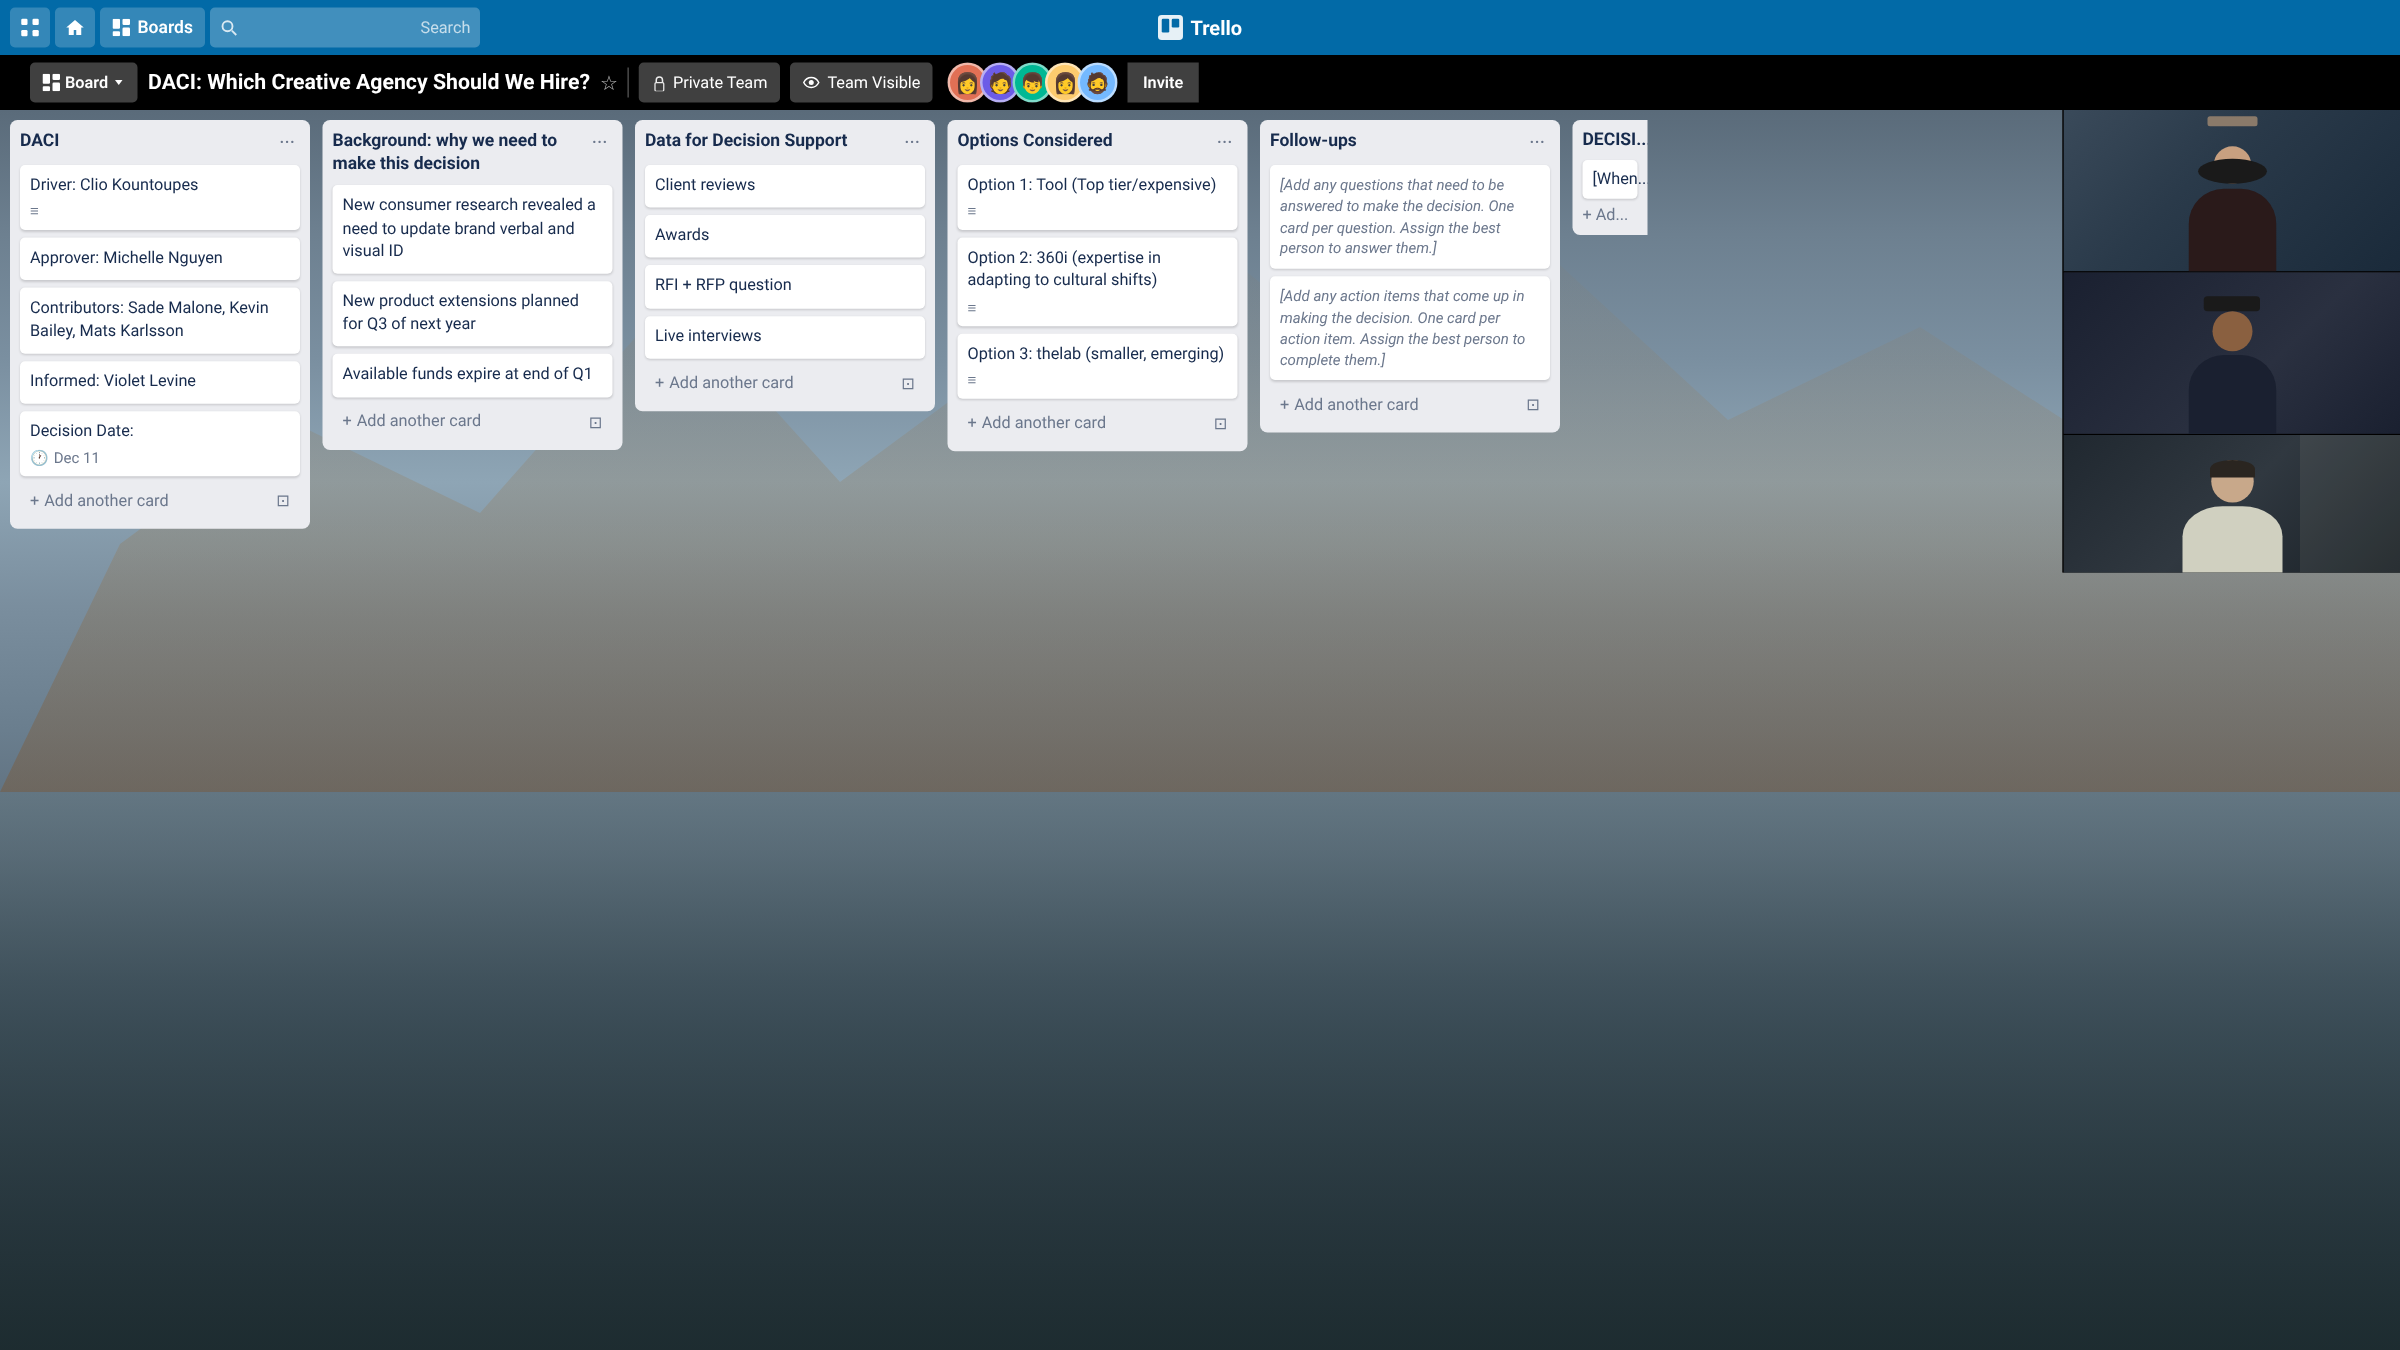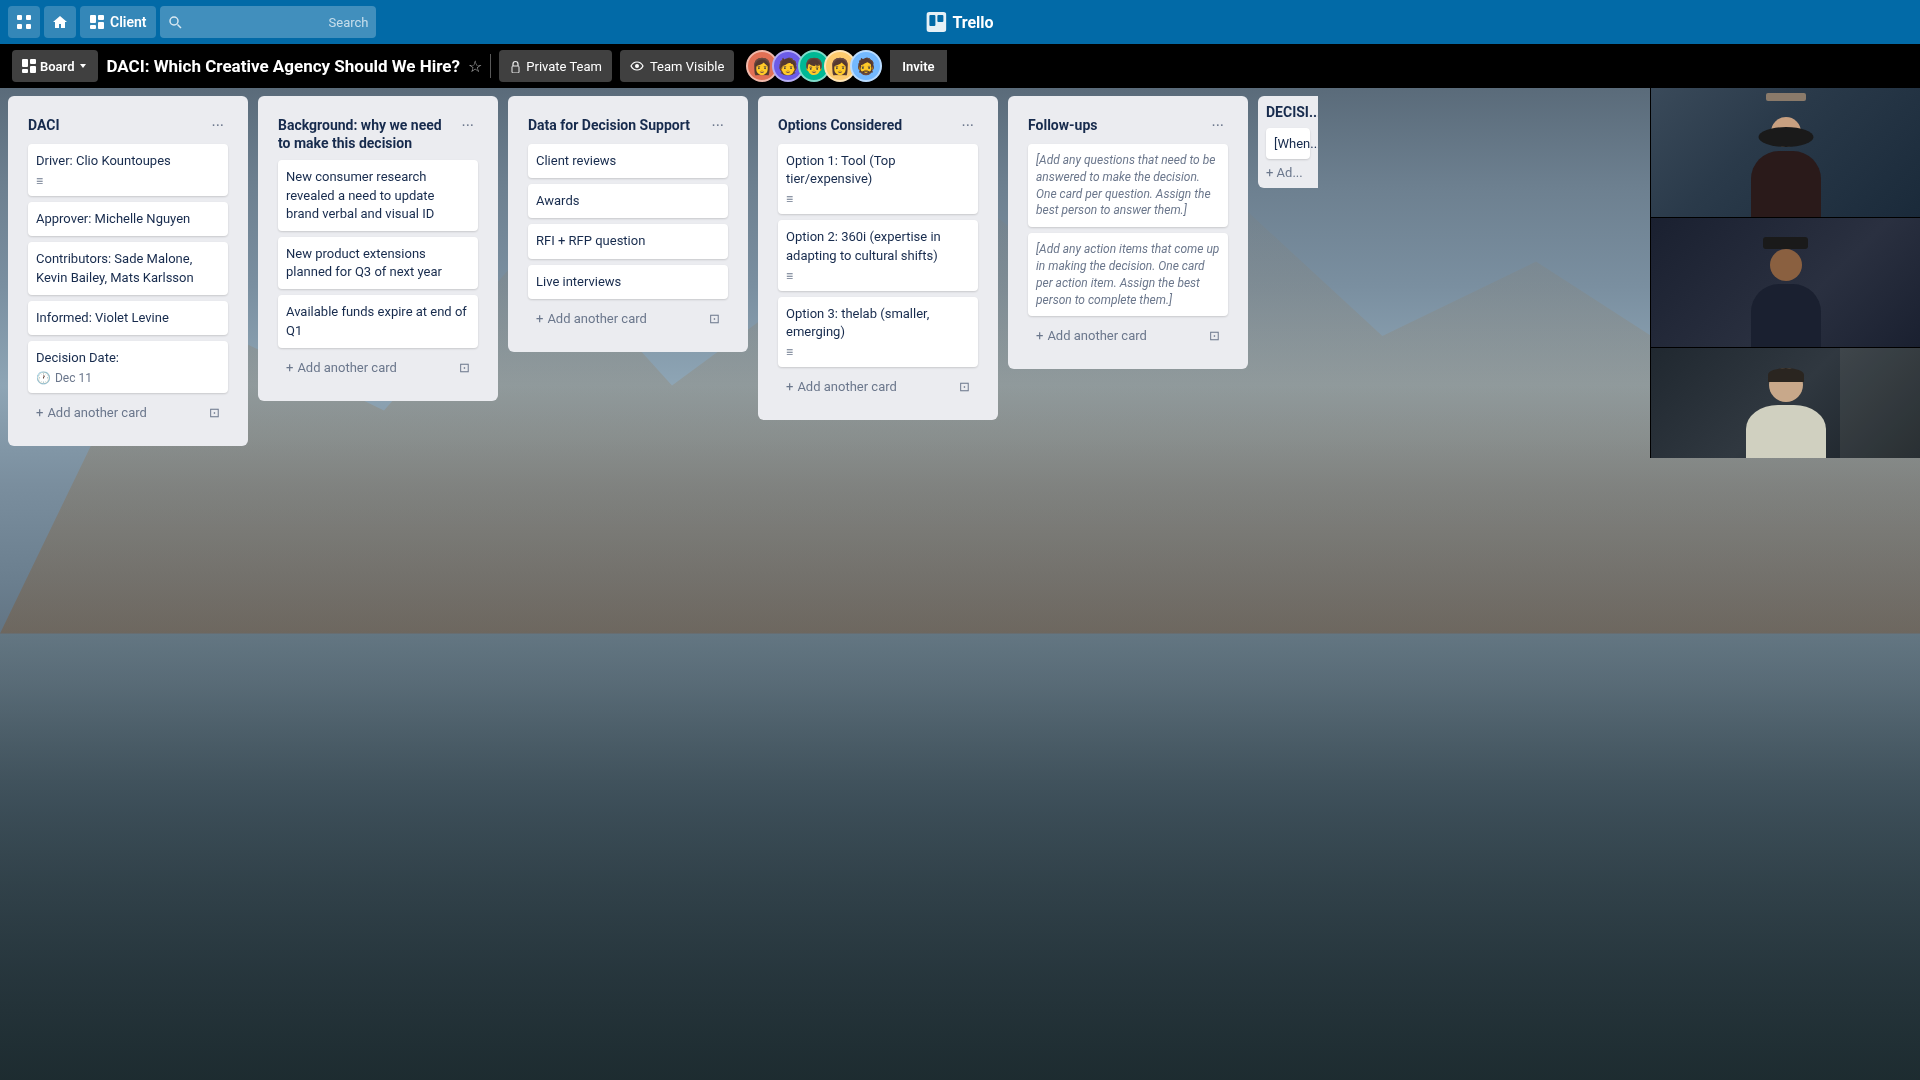--- a/index.html
+++ b/index.html
@@ -68,21 +68,21 @@
       font-weight: 700;
       font-size: 16px;
     }
 
     
     .board-header {
       height: 44px;
       background: rgba(0,0,0,0.35);
       display: flex;
       align-items: center;
-      padding: 0 12px;
+      padding: 0 24px;
       gap: 8px;
       position: relative;
       z-index: 10;
     }
     .board-btn {
       height: 32px;
       background: rgba(255,255,255,0.25);
       border-radius: 4px;
       display: flex; align-items: center;
       padding: 0 10px;
@@ -219,21 +219,21 @@
       display: flex;
       gap: 10px;
       align-items: flex-start;
     }
 
     
     .list {
       width: 240px;
       background: #EBECF0;
       border-radius: 6px;
-      padding: 20px;
+      padding: 8px;
       flex-shrink: 0;
     }
     .list-header {
       display: flex;
       align-items: flex-start;
       justify-content: space-between;
       margin-bottom: 8px;
     }
     .list-title {
       font-size: 14px;
@@ -373,21 +373,21 @@
       <path d="M8 2L1 8h2v6h4v-4h2v4h4V8h2z"></path>
     </svg>
   </div>
   <div class="nav-boards-btn">
     <svg width="14" height="14" viewBox="0 0 14 14" fill="white">
       <rect x="0" y="0" width="6" height="8" rx="1"></rect>
       <rect x="8" y="0" width="6" height="5" rx="1"></rect>
       <rect x="0" y="10" width="6" height="4" rx="1"></rect>
       <rect x="8" y="7" width="6" height="7" rx="1"></rect>
     </svg>
-    <span>Client</span>
+    <span>Boards</span>
   </div>
   <div class="nav-search">
     <svg width="14" height="14" viewBox="0 0 14 14" fill="rgba(255,255,255,0.8)">
       <circle cx="6" cy="6" r="4" stroke="rgba(255,255,255,0.8)" stroke-width="1.5" fill="none"></circle>
       <line x1="9.5" y1="9.5" x2="13" y2="13" stroke="rgba(255,255,255,0.8)" stroke-width="1.5"></line>
     </svg>
     <span style="color:rgba(255,255,255,0.7);font-size:13px;">Search</span>
   </div>
 
   <div class="nav-center">

